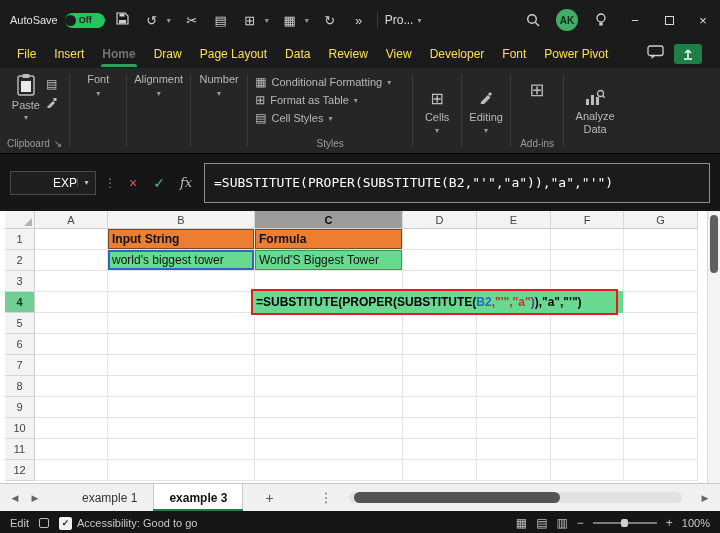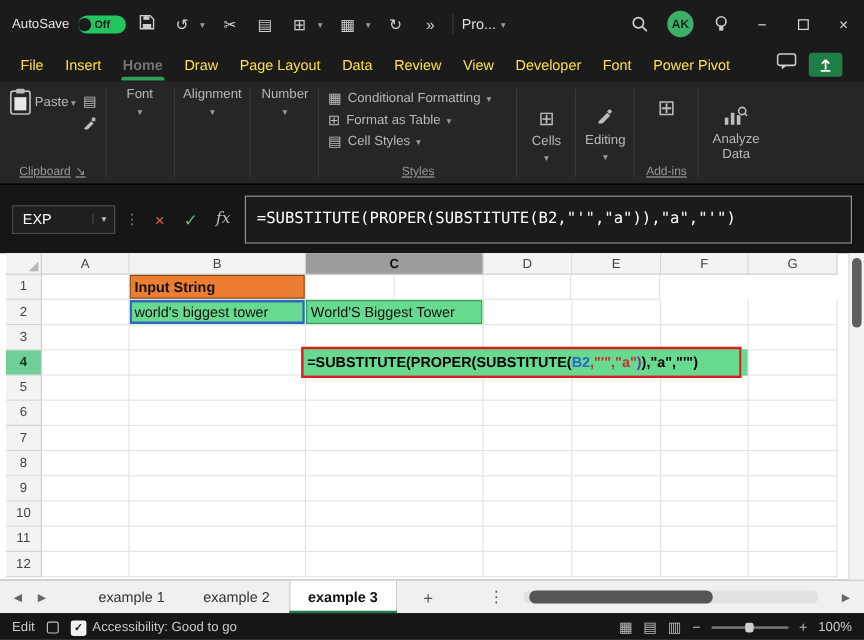--- a/index.html
+++ b/index.html
@@ -37,41 +37,41 @@
   .menu-right { margin-left:auto; display:flex; align-items:center; gap:10px; padding-right:10px; }
   .share-btn { width:28px; height:20px; background:#1e7e45; border-radius:3px;
                display:flex; align-items:center; justify-content:center; }
 
   
   .ribbon { height:85px; background:#262626; display:flex; color:#b8b8b8; font-size:11px;
             flex-shrink:0; align-items:stretch; }
   .vdiv { width:1px; background:#3a3a3a; margin:6px 0; flex-shrink:0; }
   .rgroup { display:flex; flex-direction:column; align-items:center; padding:5px 7px 2px; flex-shrink:0; }
   .rg-footer { margin-top:auto; font-size:10px; color:#9a9a9a; display:flex; gap:4px;
-               align-items:center; padding-bottom:2px;text-decoration:underline; }
+               align-items:center; padding-bottom:2px; }
   .paste-wrap { display:flex; gap:6px; align-items:flex-start; }
-  .paste-btn { display:flex; align-items:center; gap:2px; }
+  .paste-btn { display:flex; flex-direction:column; align-items:center; gap:2px; }
   .small-col { display:flex; flex-direction:column; gap:6px; padding-top:4px; }
   .ric { font-size:12px; color:#bdbdbd; }
   .caret { font-size:8px; color:#9a9a9a; }
   .collapsed-grp { justify-content:flex-start; gap:4px; min-width:56px; }
   .styles-grp .srow { display:flex; align-items:center; gap:5px; margin:2px 0; width:150px; }
   .styles-grp .srow .lbl { white-space:nowrap; }
   .cg { justify-content:center; gap:3px; min-width:48px; }
   .cg .big-ic { font-size:16px; color:#bdbdbd; }
   .addins-grp { justify-content:flex-start; gap:3px; min-width:52px; }
   .analyze-grp { justify-content:center; gap:2px; min-width:56px; text-align:center; }
   .two-line { width:48px; line-height:1.15; text-align:center; }
 
   
   .formulabar { height:58px; background:#161616; display:flex; align-items:center;
                 gap:8px; padding:0 10px; flex-shrink:0; border-top:1px solid #000; }
   .namebox { width:86px; height:24px; background:#1f1f1f; border:1px solid #4a4a4a;
              display:flex; align-items:center; color:#fff; font-size:12px; }
-  .namebox .val { flex:1; padding-left:8px; }
+  .namebox .val { flex:1; padding-left:8px;text-align:right; }
   .namebox .nb-caret { width:18px; text-align:center; border-left:1px solid #4a4a4a;
                        font-size:8px; color:#bdbdbd; }
   .fb-dots { color:#8a8a8a; font-size:12px; }
   .fb-x { color:#e05c5c; font-size:14px; width:18px; text-align:center; }
   .fb-check { color:#4fbf7a; font-size:14px; width:18px; text-align:center; }
   .fb-fx { color:#bdbdbd; font-size:13px; font-style:italic; font-family:"DejaVu Serif", serif;
            width:20px; text-align:center; }
   .formula-field { flex:1; height:40px; background:#1b1b1b; border:1px solid #8f8f8f;
                    display:flex; align-items:center; padding:0 9px; color:#ffffff;
                    font-family:"DejaVu Sans Mono", monospace; font-size:13px; white-space:nowrap;
@@ -359,20 +359,21 @@
         <div class="col-hdr col-D">D</div>
         <div class="col-hdr col-E">E</div>
         <div class="col-hdr col-F">F</div>
         <div class="col-hdr col-G">G</div>
       </div>
     <div>
         <div class="grid-row">
           <div class="row-hdr">1</div>
           <div class="cell col-A"></div>
           <div class="cell col-B orange">Input String</div>
+          <div class="cell col-C orange">Formula</div>
           <div class="cell col-D"></div>
           <div class="cell col-E"></div>
           <div class="cell col-F"></div>
           <div class="cell col-G"></div>
         </div>
         <div class="grid-row">
           <div class="row-hdr">2</div>
           <div class="cell col-A"></div>
           <div class="cell col-B green refcell">world's biggest tower</div>
           <div class="cell col-C green">World'S Biggest Tower</div>
@@ -489,21 +490,20 @@
     <div class="vscroll">
       <div class="vthumb"></div>
     </div>
   </div>
 
   <div class="tabbar">
     <span class="tab-nav">◀</span>
     <span class="tab-nav">▶</span>
     <span class="sheet-tabs">
         <span class="sheet-tab">example 1</span>
-        <span class="sheet-tab">example 2</span>
         <span class="sheet-tab active">example 3</span>
       </span>
     <span class="add-tab">+</span>
     <span class="tab-menu">⋮</span>
     <div class="hscroll">
       <div class="hthumb"></div>
     </div>
     <span class="tab-nav">▶</span>
   </div>
 

